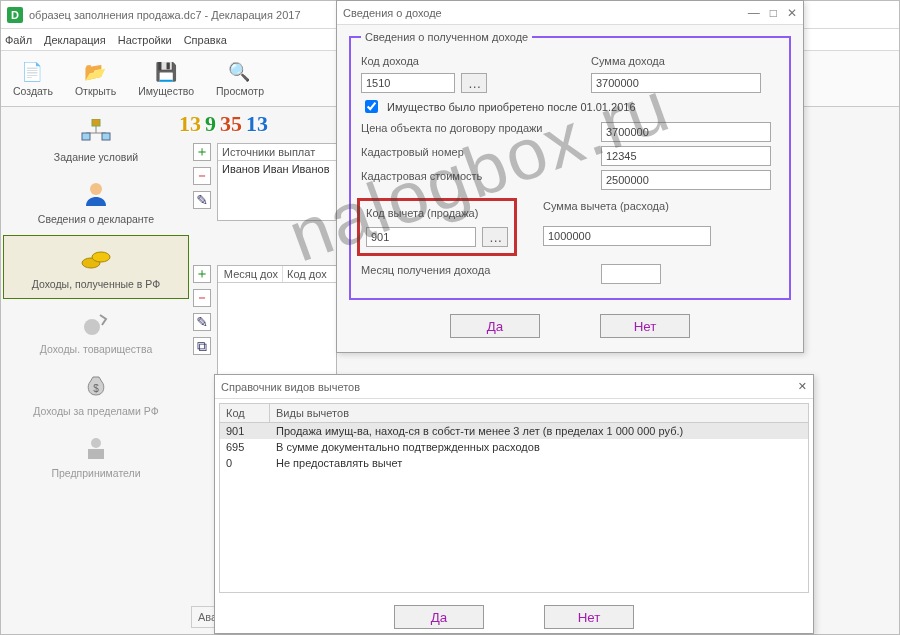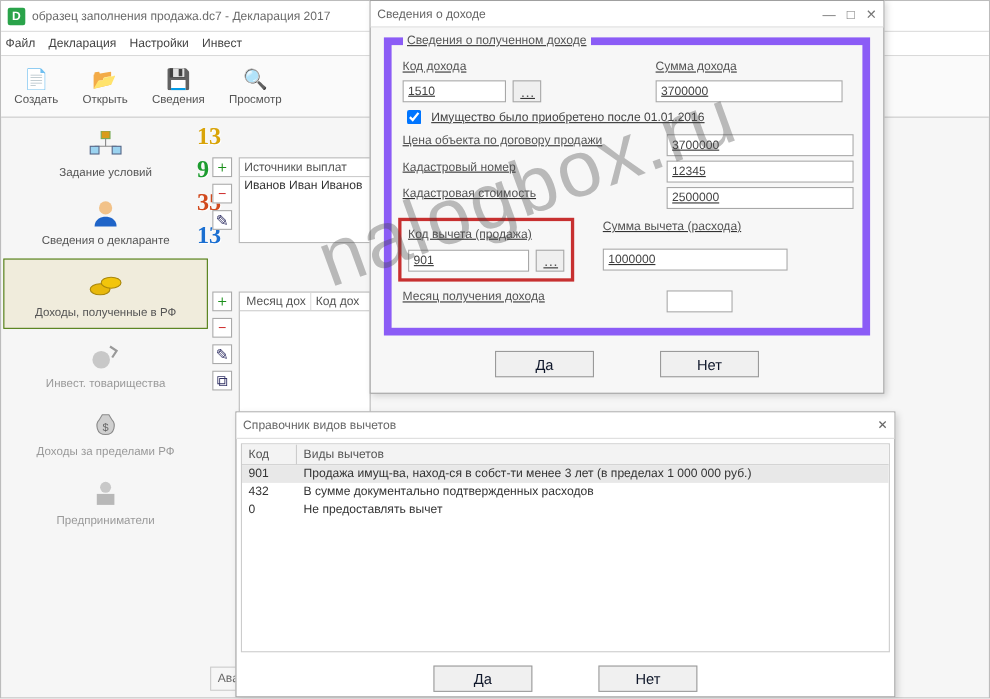--- a/index.html
+++ b/index.html
@@ -106,21 +106,20 @@
   .center-area {
     position: absolute;
     left: 190px; top: 108px;
     right: 0; bottom: 0;
   }
   .lottery-box {
     position: absolute;
     left: -12px; top: 2px;
     display: flex;
     gap: 4px;
-    flex-direction: column;
   }
   .lottery-box .num {
     font-family: 'Comic Sans MS', cursive;
     font-size: 22px;
     font-weight: bold;
     text-shadow: 1px 1px 0 #fff;
   }
   .col-btn-strip {
     position: absolute;
     left: -2px; top: 34px;
@@ -177,24 +176,23 @@
     height: 24px;
     background: #fff;
     display:flex; align-items:center; justify-content:space-between;
     padding: 0 6px;
     color: #666;
     border-bottom: 1px solid #ddd;
   }
   .dialog .dlg-title .winbtns { display:flex; gap:10px; color:#777; font-size:12px; }
   .dialog .dlg-body { padding: 6px 12px 10px 12px; }
   fieldset.group {
-    border: 7px solid #8b5cf6;
+    border: 2px solid #8b5cf6;
     margin: 0 0 6px 0;
     padding: 8px 4px 10px 10px;
-    text-decoration: underline;
   }
   fieldset.group legend { color:#555; padding:0 4px; }
   .row2 { display:flex; gap:30px; margin:4px 0; }
   .col { display:flex; flex-direction:column; gap:4px; }
   .lbl { color:#555; margin-bottom:2px; }
   input.fld {
     border: 1px solid #a8a8a8;
     background: #fff;
     height: 20px;
     padding: 0 4px;
@@ -213,21 +211,21 @@
     margin: 4px -4px;
   }
   .dlg-buttons {
     display:flex; justify-content:center; gap:60px;
     padding: 8px 0 4px 0;
   }
   .dlg-buttons button {
     width: 90px; height: 24px;
     border: 1px solid #9a9a9a;
     background: #f0f0f0;
-    color:#0f172a;
+    color:#a21caf;
   }
   label.chk { display:flex; align-items:center; gap:6px; color:#444; margin:4px 0 6px 0; }
 
   
   .dialog2 {
     position: absolute;
     background: #fff;
     border: 1px solid #a0a0a0;
     box-shadow: 2px 2px 6px rgba(0,0,0,0.15);
   }
@@ -273,35 +271,35 @@
 <div class="main-window">
   <div class="main-titlebar">
     <span class="title-icon">D</span>
     <span class="main-title">образец заполнения продажа.dc7 - Декларация 2017</span>
   </div>
 
   <div class="menubar">
     <span>Файл</span>
     <span>Декларация</span>
     <span>Настройки</span>
-    <span>Инвест</span>
+    <span>Справка</span>
   </div>
 
   <div class="toolbar">
     <div class="tool-btn">
       <span class="ticon new">📄</span>
       <span>Создать</span>
     </div>
     <div class="tool-btn">
       <span class="ticon open">📂</span>
       <span>Открыть</span>
     </div>
     <div class="tool-btn">
       <span class="ticon save">💾</span>
-      <span>Сведения</span>
+      <span>Имущество</span>
     </div>
     <div class="tool-btn">
       <span class="ticon view">🔍</span>
       <span>Просмотр</span>
     </div>
   </div>
 
   <div class="workarea">
     <div class="side-item">
       <span class="sicon">
@@ -333,21 +331,21 @@
       </span>
       <span>Доходы, полученные в РФ</span>
     </div>
     <div class="side-item dim">
       <span class="sicon">
         <svg width="28" height="26" viewBox="0 0 28 26">
             <circle cx="10" cy="16" r="8" fill="#c8c8c8"></circle>
             <path d="M18 4l6 4-4 6" fill="none" stroke="#9a9a9a" stroke-width="2"></path>
           </svg>
       </span>
-      <span>Инвест. товарищества</span>
+      <span>Доходы. товарищества</span>
     </div>
     <div class="side-item dim">
       <span class="sicon">
         <svg width="26" height="26" viewBox="0 0 26 26">
             <path d="M10 4h6l3 5c3 3 3 13-6 13s-9-10-6-13z" fill="#cfcfcf" stroke="#8a8a8a"></path>
             <text x="13" y="19" text-anchor="middle" font-size="10" fill="#666">$</text>
           </svg>
       </span>
       <span>Доходы за пределами РФ</span>
     </div>
@@ -477,21 +475,21 @@
   <div class="dict-table">
     <div class="thdr">
       <div class="c1">Код</div>
       <div>Виды вычетов</div>
     </div>
     <div class="trow sel">
       <div class="c1">901</div>
       <div class="c2">Продажа имущ-ва, наход-ся в собст-ти менее 3 лет (в пределах 1 000 000 руб.)</div>
     </div>
     <div class="trow">
-      <div class="c1">432</div>
+      <div class="c1">695</div>
       <div class="c2">В сумме документально подтвержденных расходов</div>
     </div>
     <div class="trow">
       <div class="c1">0</div>
       <div class="c2">Не предоставлять вычет</div>
     </div>
   </div>
   <div class="dlg-buttons">
     <button>Да</button>
     <button>Нет</button>

